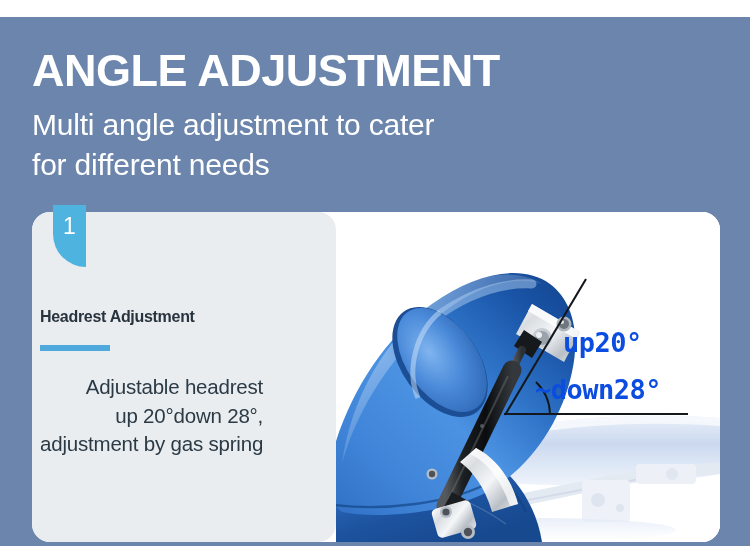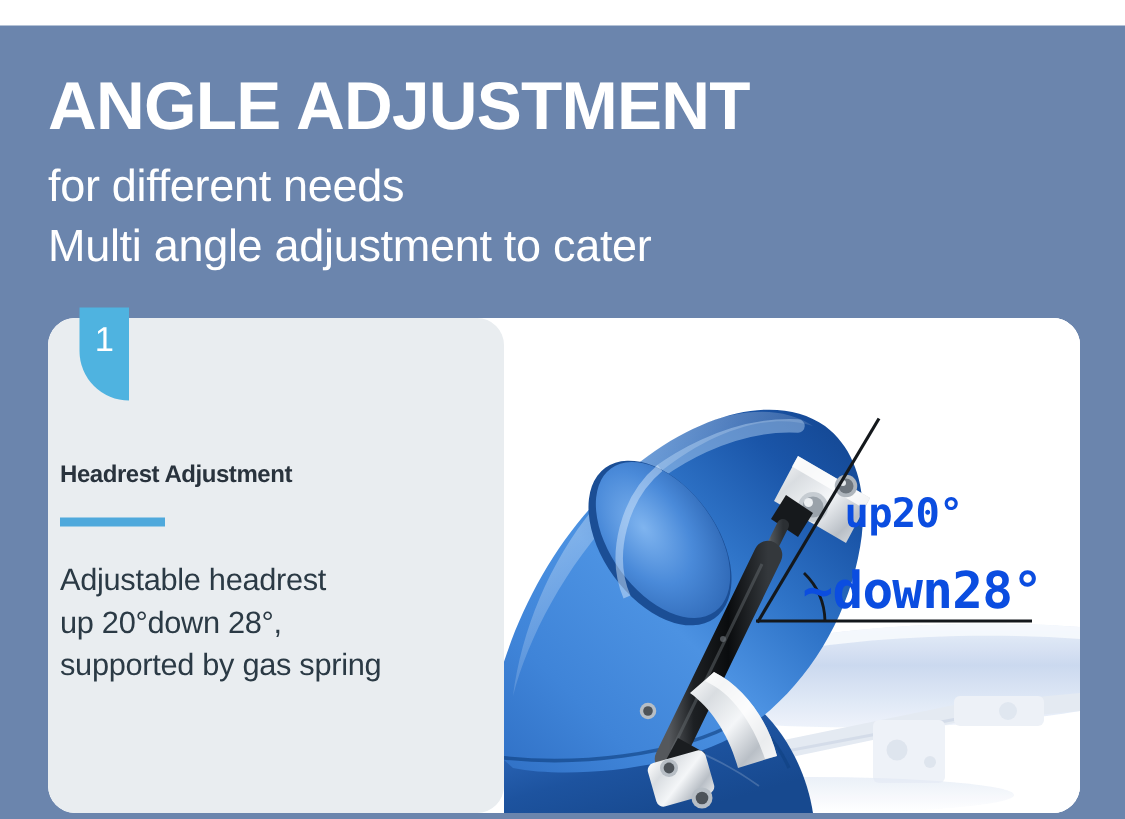--- a/index.html
+++ b/index.html
@@ -82,20 +82,21 @@
     background: #4fa9dc;
   }
   #panel-body {
     position: absolute;
     left: 8px;
     top: 161px;
     font-size: 20.5px;
     color: #2b3a45;
     line-height: 1.40;
     letter-spacing: -0.2px;
+    text-align: right;
   }
   #panel-body .ln { display: block; white-space: nowrap; }
 
   
   #badge {
     position: absolute;
     left: 53px;
     top: 188px;
     width: 33px;
     height: 62px;
@@ -128,45 +129,45 @@
   
   .anno {
     position: absolute;
     color: #0b4de0;
     font-family: "DejaVu Sans Mono", "Liberation Mono", monospace;
     font-weight: bold;
     letter-spacing: -0.5px;
     white-space: nowrap;
   }
   #anno-up   { left: 563px; top: 310px; font-size: 27px; text-align: center; }
-  #anno-down { left: 535px; top: 357px; font-size: 34px; }
+  #anno-down { left: 535px; top: 357px; font-size: 27px; }
 </style>
 </head>
 <body>
 
 <div id="stage">
 
   <div id="headline">ANGLE ADJUSTMENT</div>
 
   <div id="subtitle">
+    <span class="ln">Multi angle adjustment to cater</span>
     <span class="ln">for different needs</span>
-    <span class="ln">Multi angle adjustment to cater</span>
   </div>
 
   <div id="card">
 
     <div id="info-panel">
       <div id="panel-heading">Headrest Adjustment</div>
 
       <div id="panel-rule"></div>
 
       <div id="panel-body">
         <span class="ln">Adjustable headrest</span>
         <span class="ln">up 20°down 28°,</span>
-        <span class="ln">supported by gas spring</span>
+        <span class="ln">adjustment by gas spring</span>
       </div>
     </div>
 
     <div id="photo">
       <svg width="384" height="330" viewBox="0 0 384 330" xmlns="http://www.w3.org/2000/svg">
         <defs>
 
           <linearGradient id="gHead" x1="0" y1="1" x2="1" y2="0">
             <stop offset="0%" stop-color="#2f6fc4"></stop>
             <stop offset="22%" stop-color="#3f84d8"></stop>

